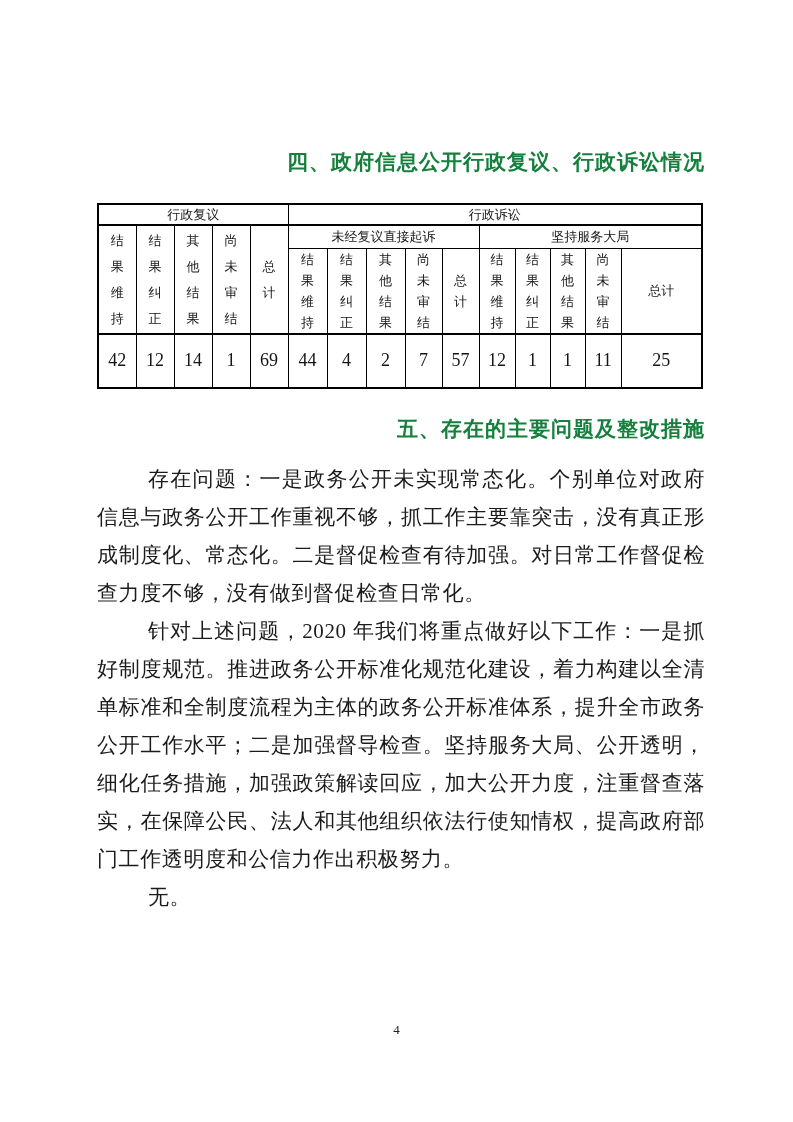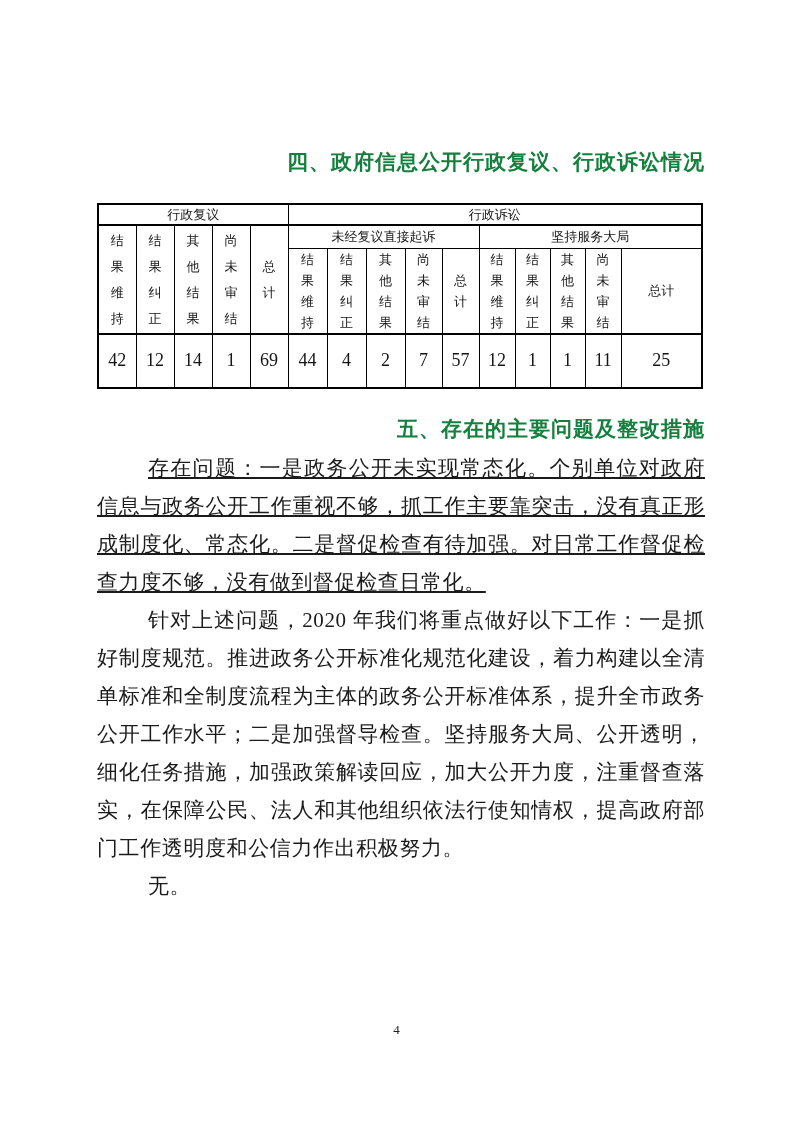--- a/index.html
+++ b/index.html
@@ -67,21 +67,21 @@
 
   p.body-para {
     margin: 0;
     font-size: 21px;
     line-height: 38px;
     letter-spacing: 0.6px;
     text-align: justify;
     text-indent: 51px;
     color: #1b1b1b;
   }
-  p.first { margin-top: 2px; text-decoration: underline; }
+  p.first { margin-top: 13px; }
 
   .page-number {
     position: absolute;
     top: 1022px;
     left: 0;
     width: 100%;
     text-align: center;
     font-size: 13px;
     color: #222;
   }

